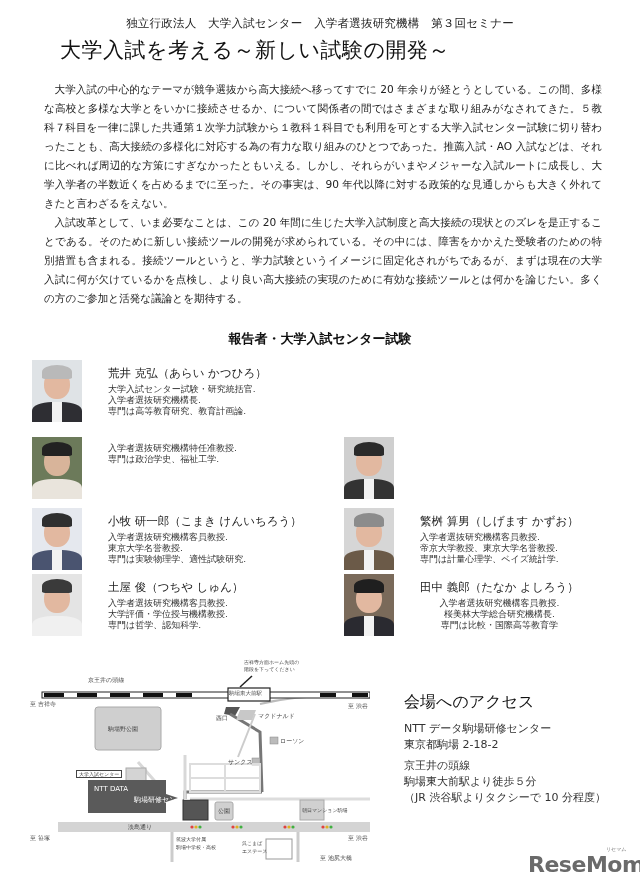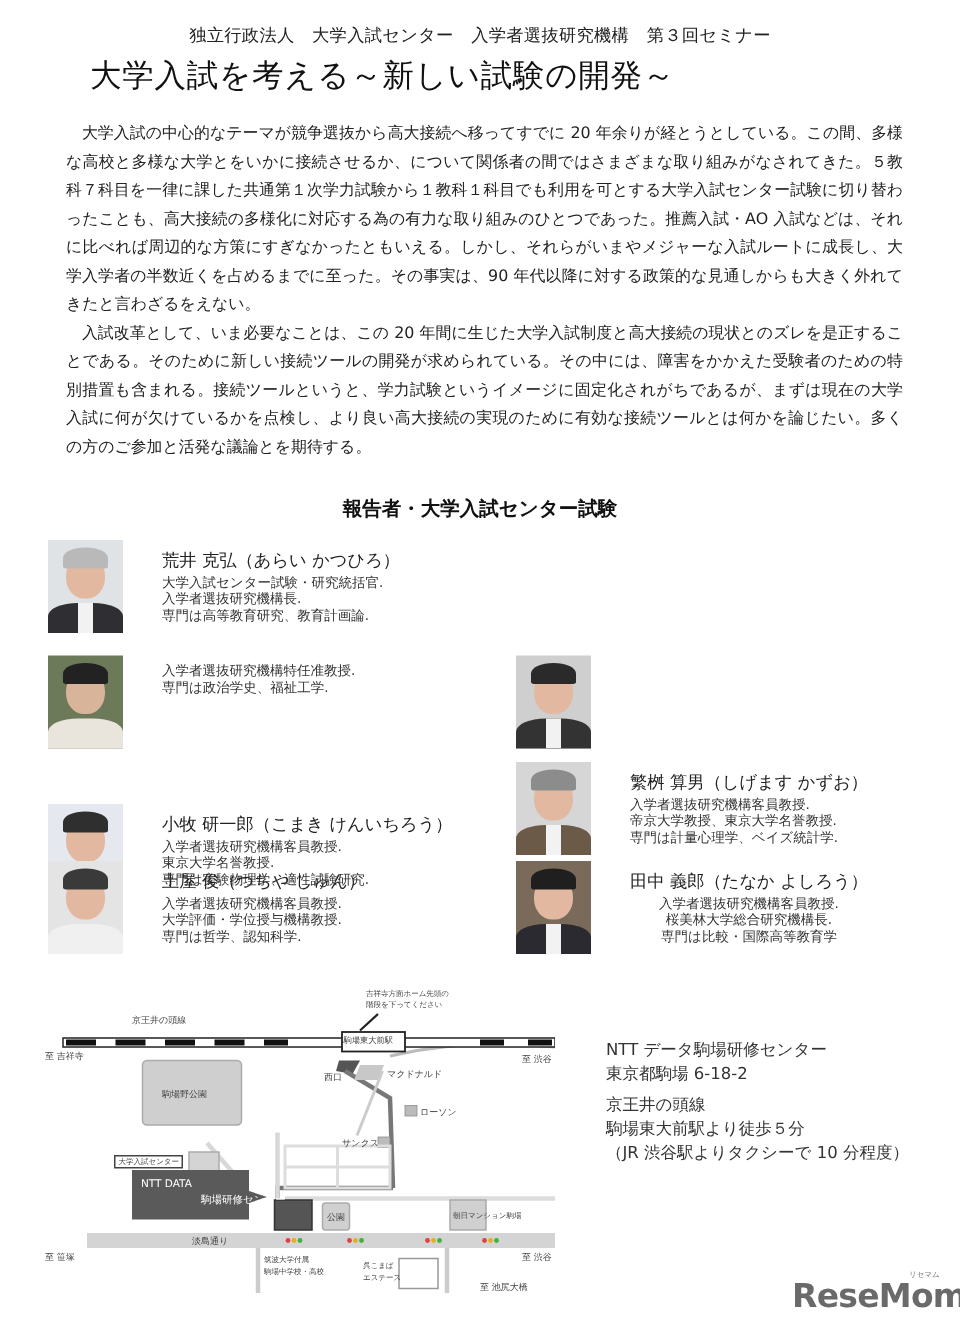--- a/index.html
+++ b/index.html
@@ -71,21 +71,21 @@
 
 <div class="person" style="left:344px; top:437px; width:290px;">
   <div class="photo" style="background:#cfcfcf;">
     <div class="body" style="background:#333;"></div>
       <div class="collar"></div>
     <div class="head"></div>
       <div class="hair" style="background:#2a2a2a;"></div>
   </div>
 </div>
 
-<div class="person" style="left:32px; top:508px; width:300px;margin-top:28px;">
+<div class="person" style="left:32px; top:508px; width:300px;">
   <div class="photo" style="background:#e5e8ee;">
     <div class="body" style="background:#4a5470;"></div>
       <div class="collar"></div>
     <div class="head"></div>
       <div class="hair" style="background:#2f2f2f;"></div>
   </div>
   <div class="pinfo">
     <div class="pname">小牧 研一郎（こまき けんいちろう）</div>
     <div class="pline">入学者選抜研究機構客員教授.</div>
     <div class="pline">東京大学名誉教授.</div>
@@ -237,22 +237,23 @@
   <span class="maplabel" style="left:0px; top:182px;">至 笹塚</span>
   <span class="maplabel" style="left:318px; top:182px;">至 渋谷</span>
   <span class="maplabel" style="left:146px; top:184px; font-size:5px;">筑波大学付属</span>
   <span class="maplabel" style="left:146px; top:192px; font-size:5px;">駒場中学校・高校</span>
   <span class="maplabel" style="left:212px; top:188px; font-size:5px;">呉こまば</span>
   <span class="maplabel" style="left:212px; top:196px; font-size:5px;">エステース</span>
   <span class="maplabel" style="left:290px; top:202px;">至 池尻大橋</span>
 </div>
 
 <div class="abs access">
+  <div class="access-title">会場へのアクセス</div>
   <div class="access-line">NTT データ駒場研修センター</div>
-  <div class="access-line">東京都駒場 6-18-2</div>
+  <div class="access-line">東京都駒場 2-18-2</div>
   <div class="access-gap"></div>
   <div class="access-line">京王井の頭線</div>
   <div class="access-line">駒場東大前駅より徒歩５分</div>
   <div class="access-line">（JR 渋谷駅よりタクシーで 10 分程度）</div>
 </div>
 
 <div class="abs logo">ReseMom</div>
 <div class="abs logo-ruby">リセマム</div>
 
 </body></html>

